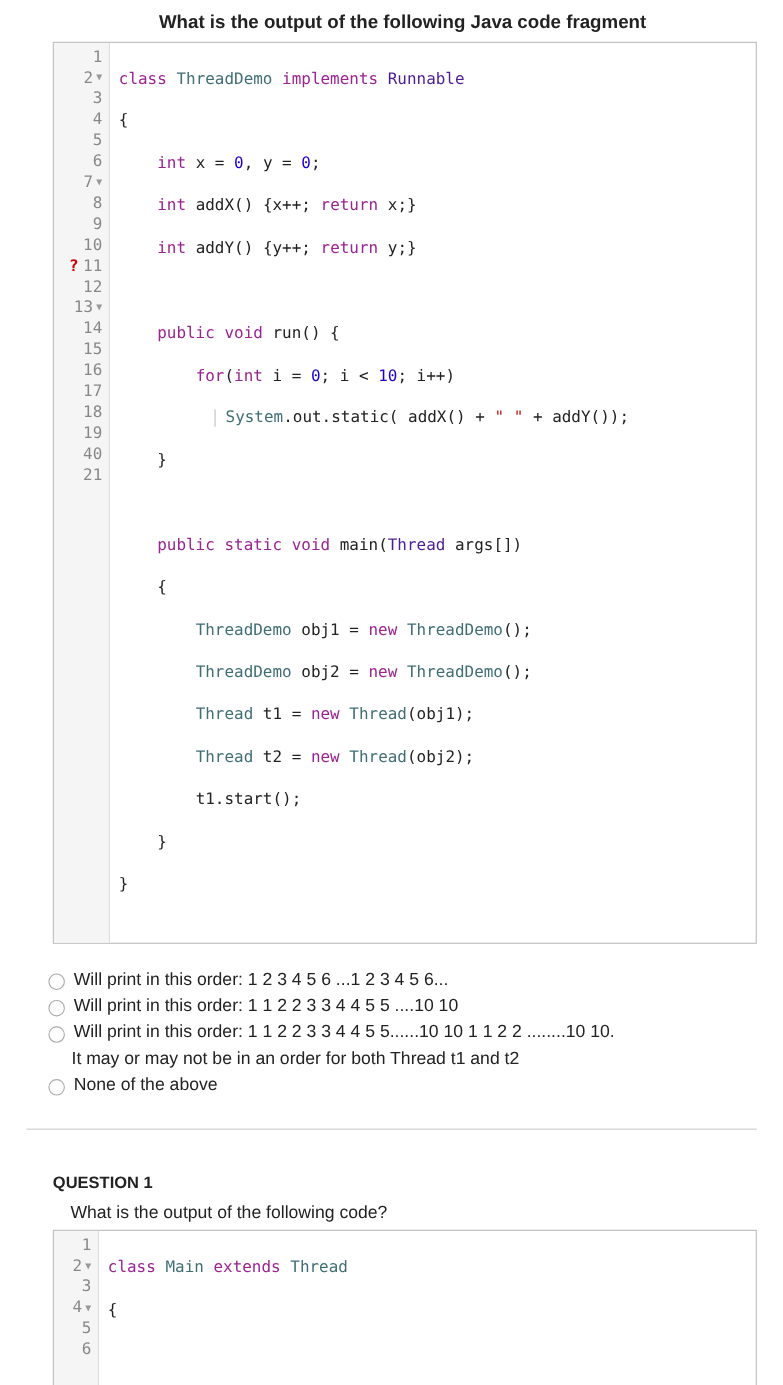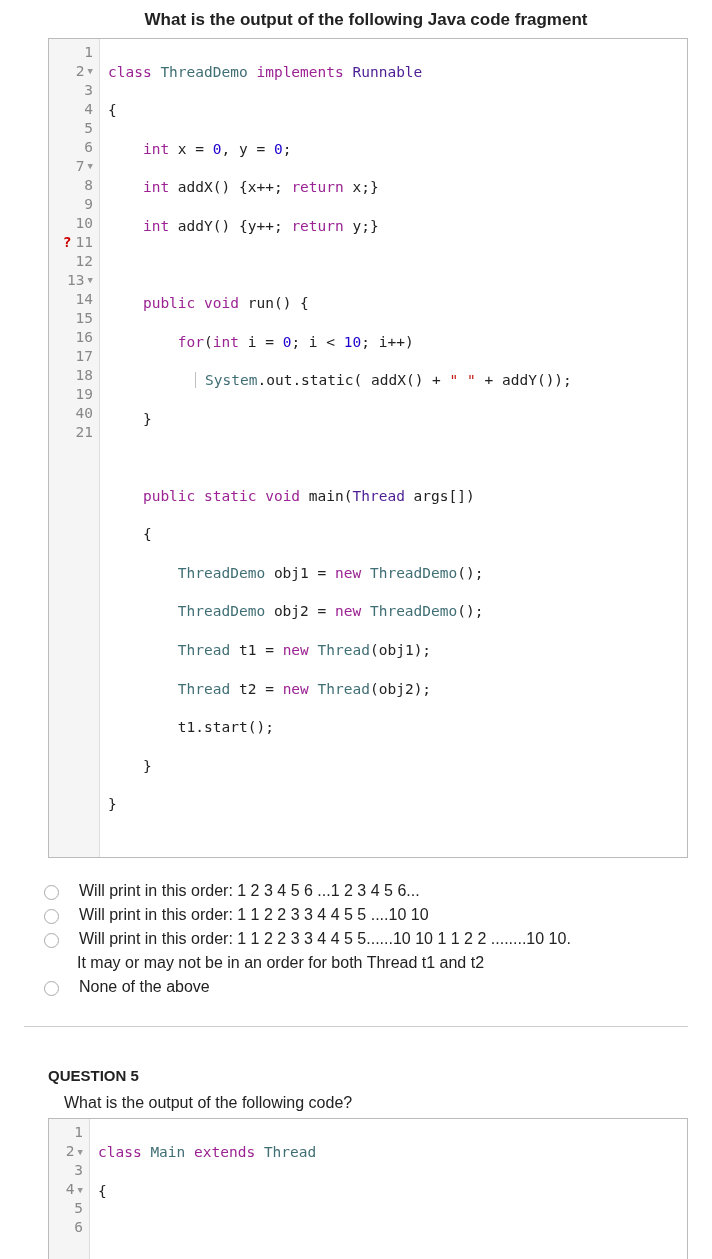--- a/index.html
+++ b/index.html
@@ -58,21 +58,21 @@
   .str { color: #c41a16; }
   .cls { color: #3f6e74; margin-top: 48px; }
   .cur { border-left: 1px solid rgba(0,0,0,0.25); }
 
   .options {
     padding: 18px 24px 0 44px;
   }
   .opt {
     display: flex;
     align-items: center;
-    gap: 20px;
+    gap: 8px;
     margin: 6px 0;
     font-size: 16px;
   }
   .radio {
     width: 13px; height: 13px;
     border: 1.5px solid #aaa;
     border-radius: 50%;
     flex: 0 0 13px;
     margin-top: 3px;
     background: #fff;
@@ -219,21 +219,21 @@
       <span class="opt-text">It may or may not be in an order for both Thread t1 and t2</span>
     </div>
     <div class="opt">
       <span class="radio"></span>
       <span class="opt-text">None of the above</span>
     </div>
   </div>
 
   <hr class="sep">
 
-  <div class="q2-header">QUESTION 5</div>
+  <div class="q2-header">QUESTION 1</div>
   <div class="q2-prompt">What is the output of the following code?</div>
 
   <div class="code-box q2">
     <div class="gutter" id="gutter-q2">
         <div class="gutter-row">
           <span>1</span>
         </div>
         <div class="gutter-row">
           <span>2</span>
           <span class="fold">▼</span>

